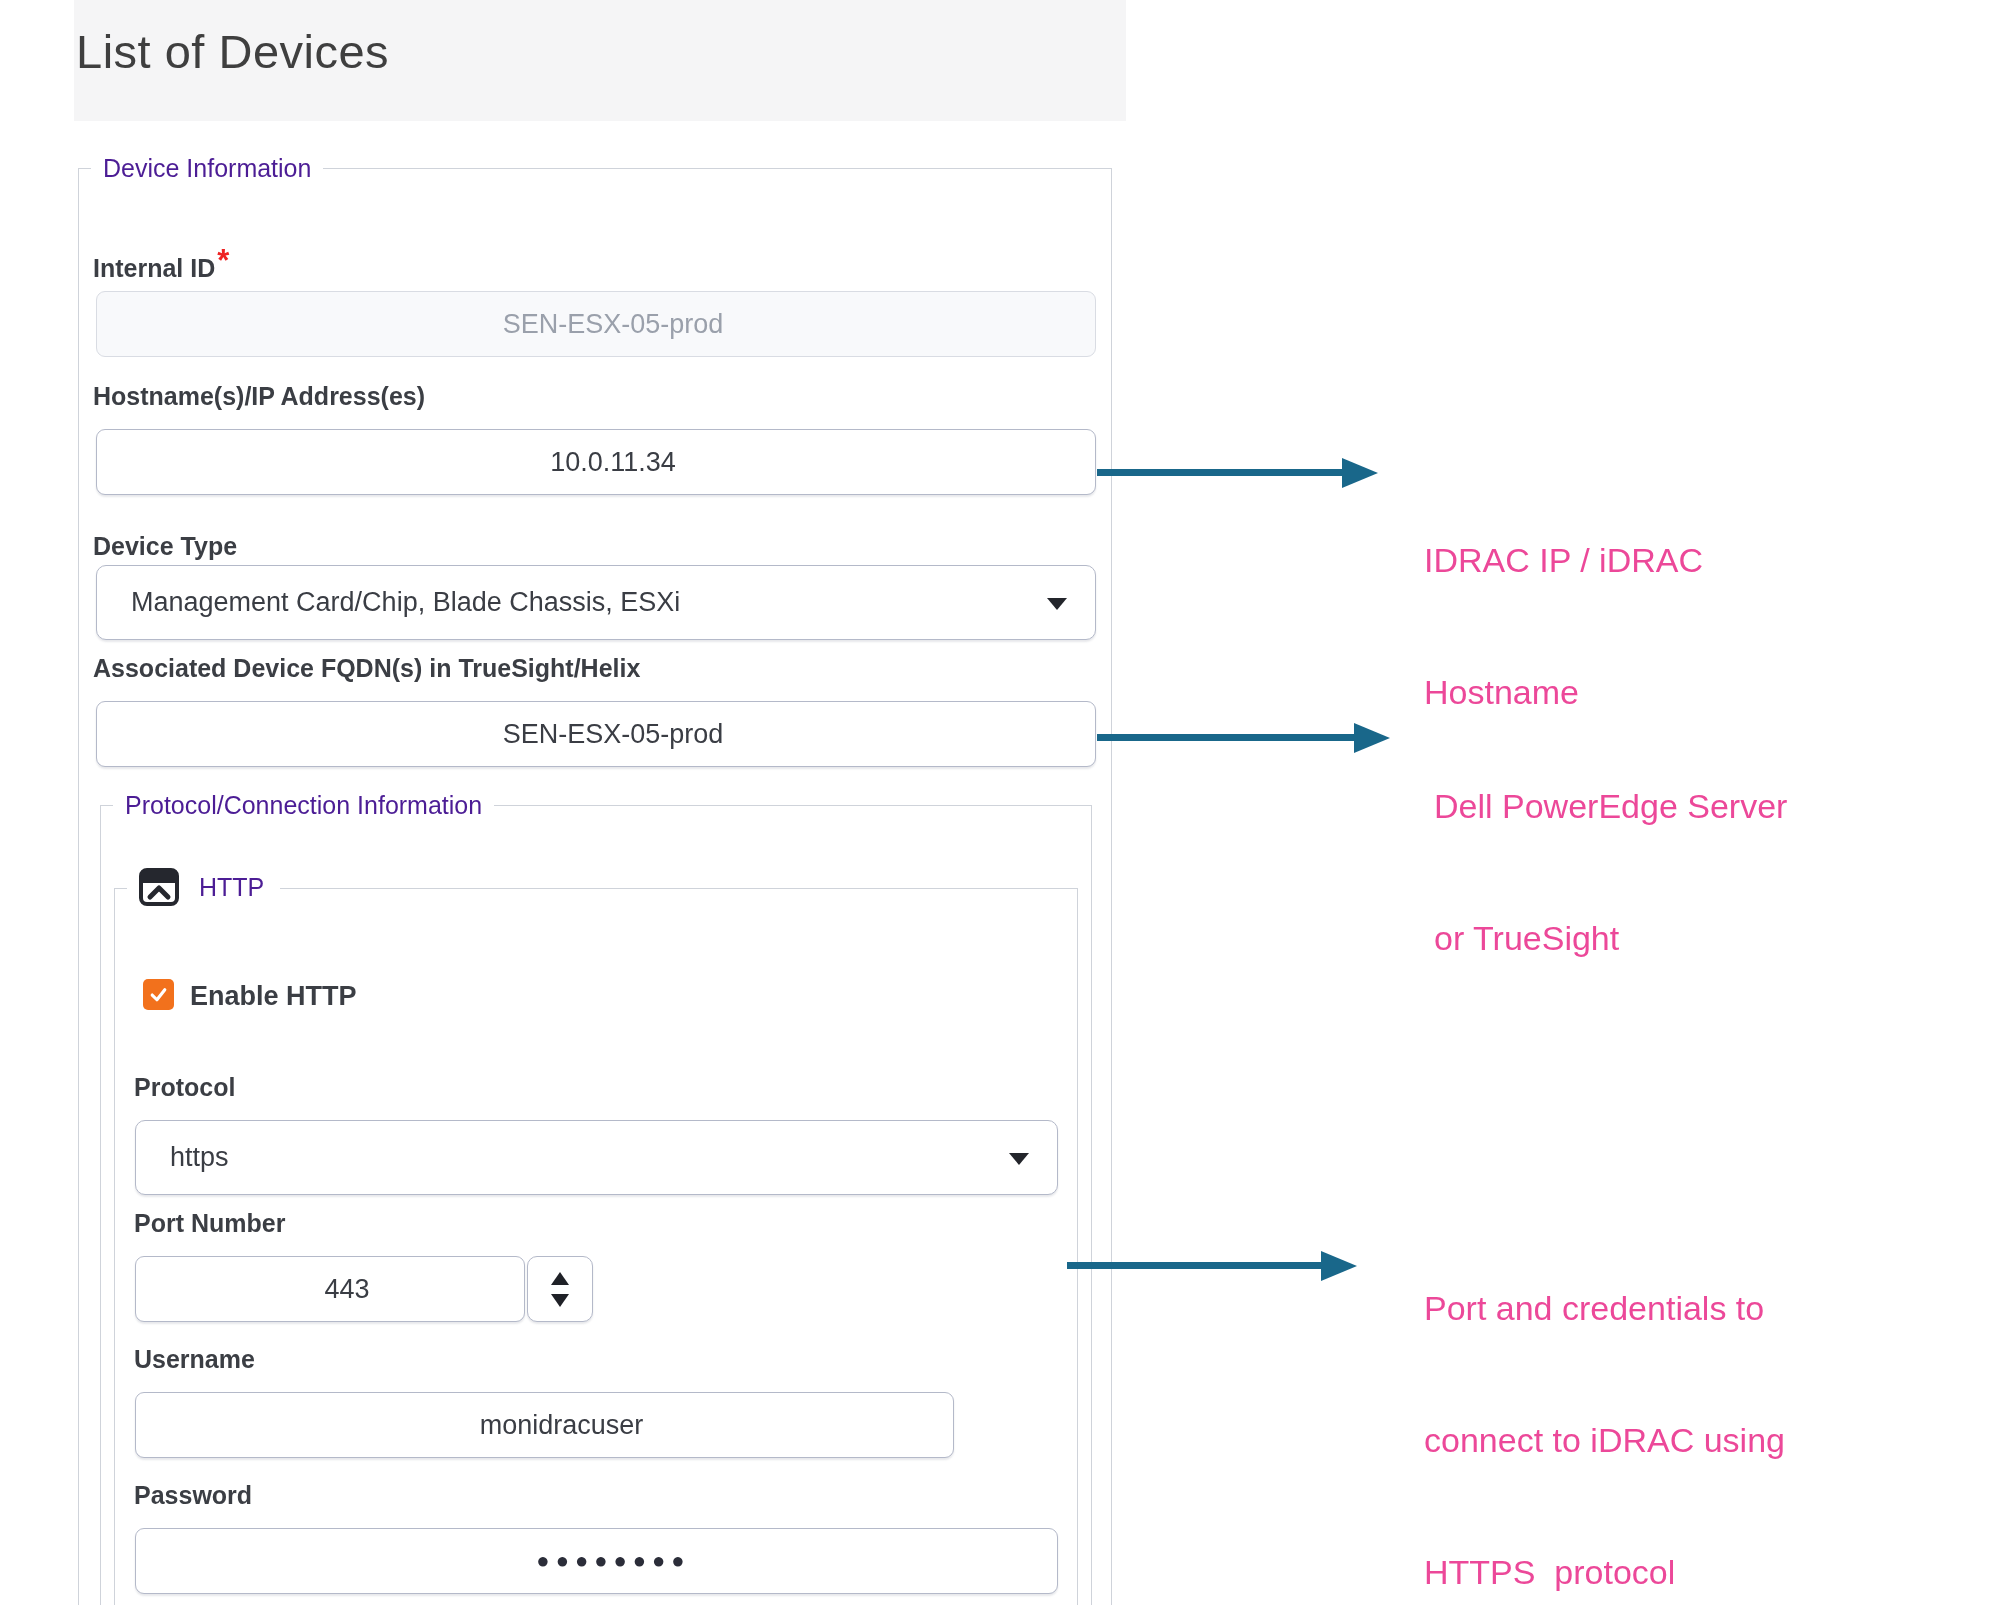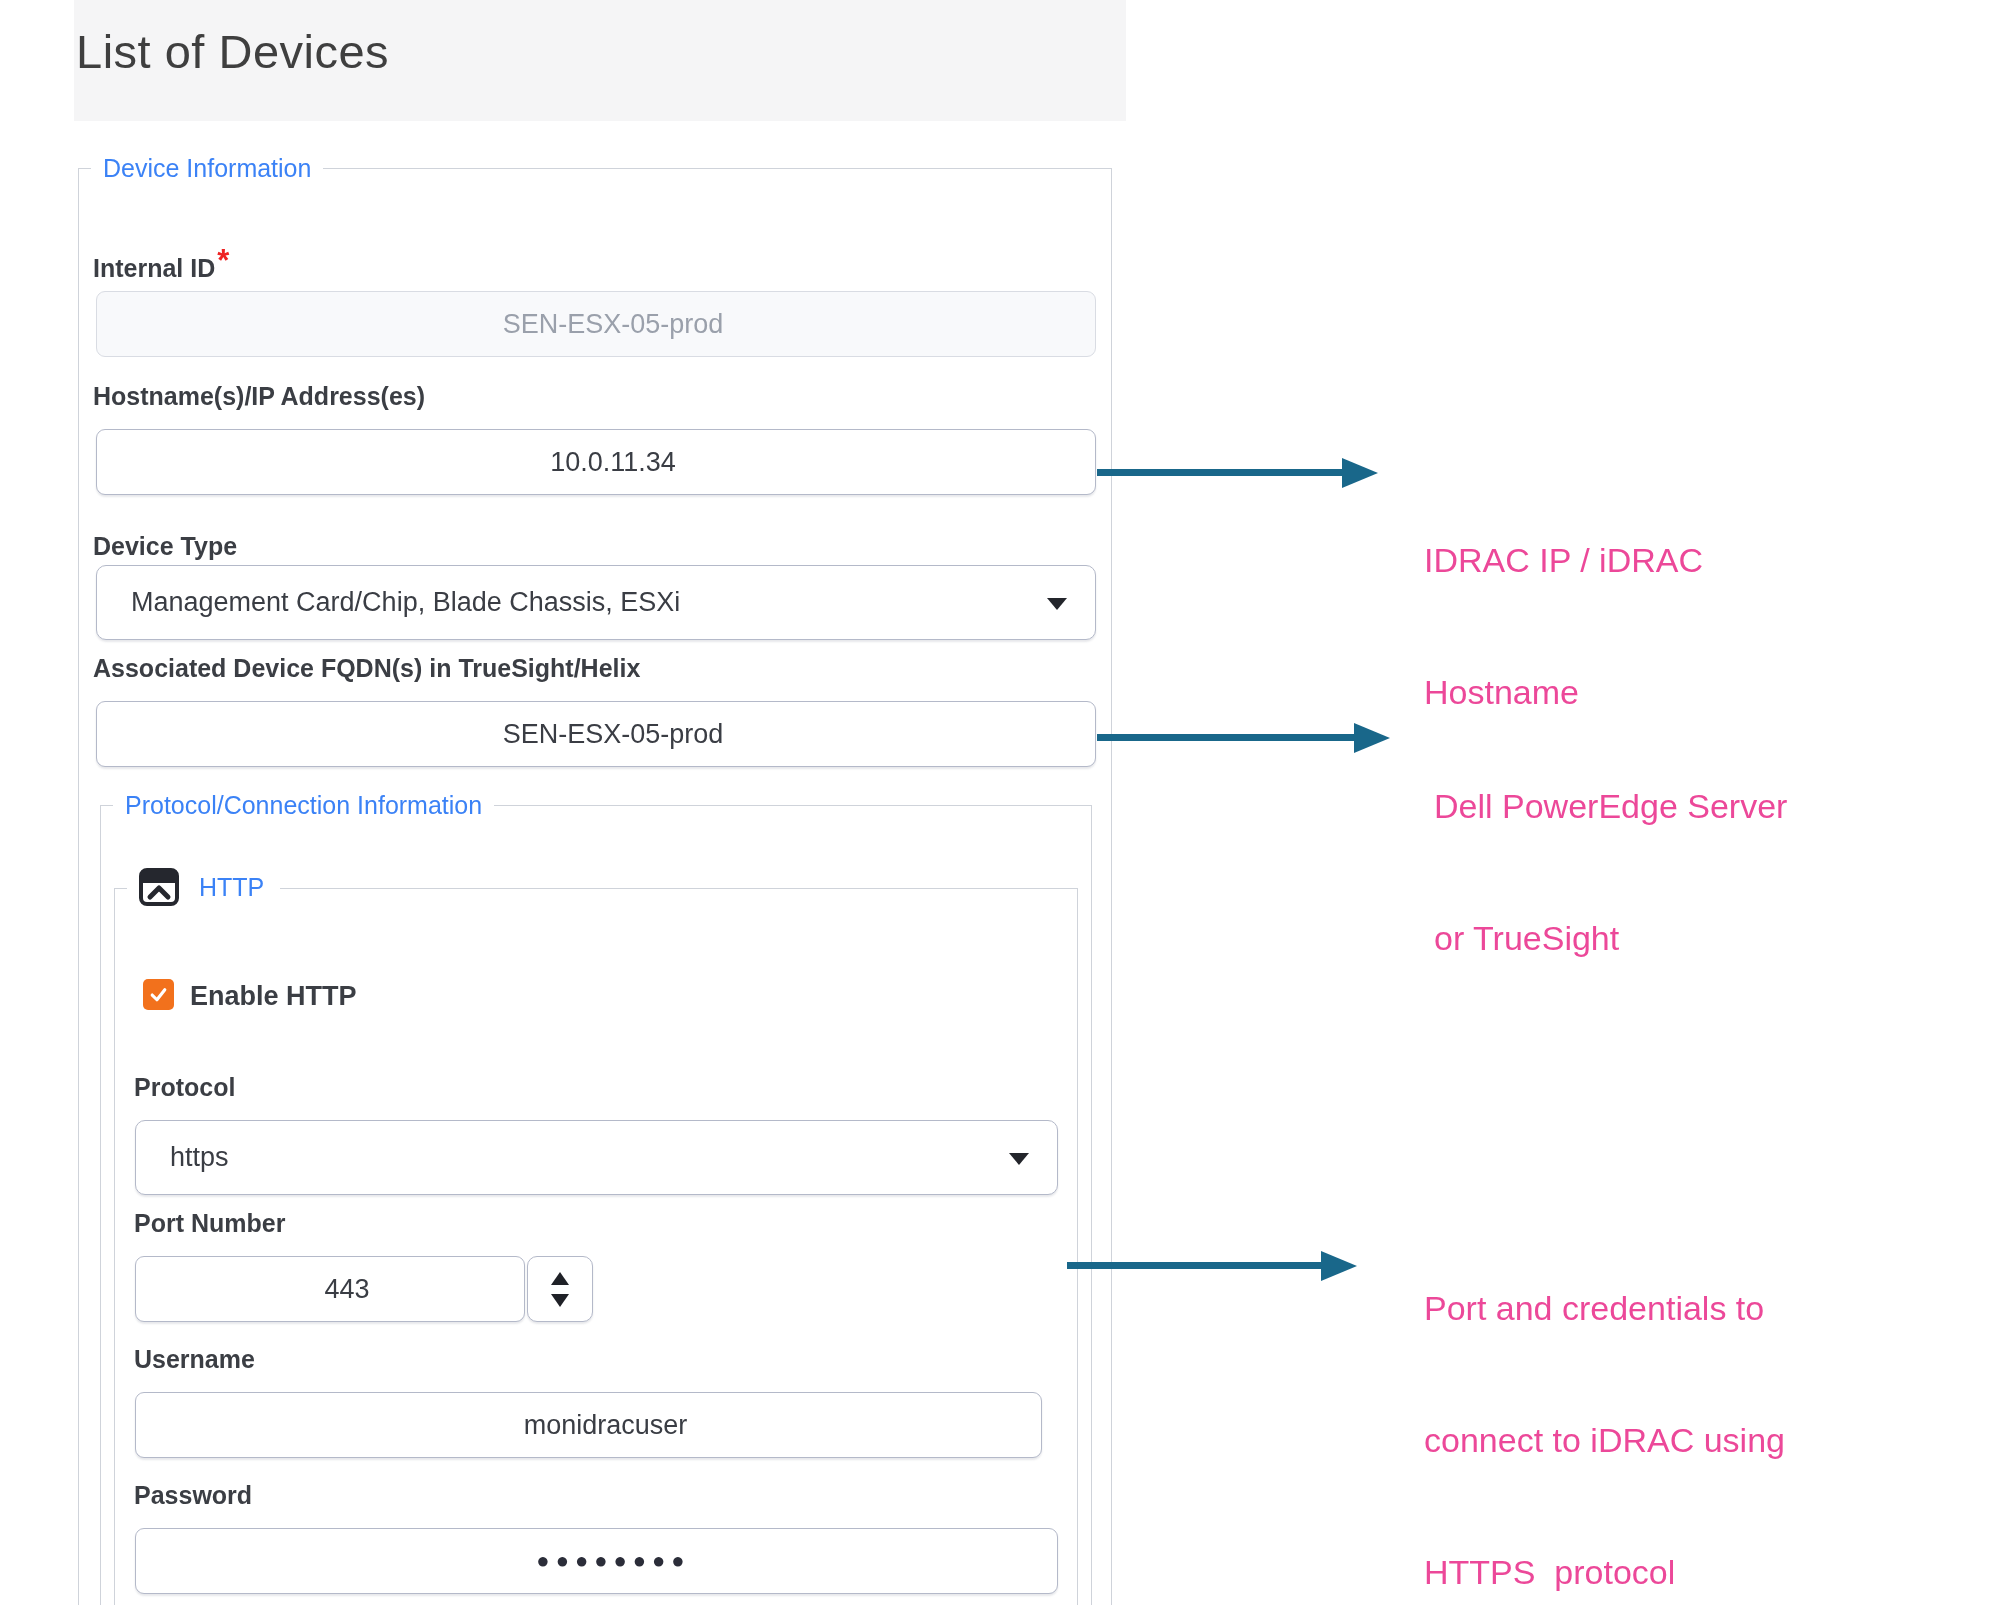--- a/index.html
+++ b/index.html
@@ -13,21 +13,21 @@
   
   .header-band{left:74px;top:0;width:1052px;height:121px;background:#f5f5f6;}
   .page-title{left:76px;top:24px;font-size:47px;font-weight:300;color:#3f3f3f;letter-spacing:.5px;}
 
   
   .fieldset{border:1px solid #cfd3da;border-bottom:none;background:transparent;}
   .fs-device{left:78px;top:168px;width:1032px;height:1500px;}
   .fs-proto{left:100px;top:805px;width:990px;height:900px;}
   .fs-http{left:114px;top:888px;width:962px;height:800px;}
   .legend{position:absolute;top:-17px;left:12px;background:#ffffff;padding:0 12px;
-          font-size:25px;color:#3b82f6;white-space:nowrap;line-height:32px;}
+          font-size:25px;color:#4c1d95;white-space:nowrap;line-height:32px;}
   .legend-http{display:flex;align-items:center;gap:20px;top:-21px;padding-right:16px;}
   .http-icon{width:40px;height:38px;flex:0 0 auto;}
 
   
   .fld-label{font-size:25px;font-weight:700;color:#3b3e44;white-space:nowrap;}
   .req{color:#ee2222;font-size:31px;font-weight:700;vertical-align:6px;margin-left:2px;}
 
   
   .tinput{
     box-sizing:border-box;border:1px solid #b4b9c9;border-radius:9px;background:#fff;
@@ -126,21 +126,21 @@
 </div>
 
 <div class="abs fld-label" style="left:134px;top:1209px;">Port Number</div>
 <input class="abs tinput" style="left: 135px; top: 1256px; width: 390px;" value="443">
 <div class="abs stepper">
   <span class="tri-up"></span>
   <span class="tri-down"></span>
 </div>
 
 <div class="abs fld-label" style="left:134px;top:1345px;">Username</div>
-<input class="abs tinput" style="left: 135px; top: 1392px; width: 907px;" value="monidracuser">
+<input class="abs tinput" style="left: 135px; top: 1392px; width: 819px;" value="monidracuser">
 
 <div class="abs fld-label" style="left:134px;top:1481px;">Password</div>
 <input class="abs tinput pwd" style="left: 135px; top: 1528px; width: 923px;" value="●●●●●●●●">
 
 <div class="abs arrow-shaft" style="left:1097px;top:469px;width:246px;"></div>
 <div class="abs arrow-head" style="left:1342px;top:458px;"></div>
 <div class="abs ann-text" style="left:1424px;top:450px;">
   <div>IDRAC IP / iDRAC</div>
   <div>Hostname</div>
 </div>

